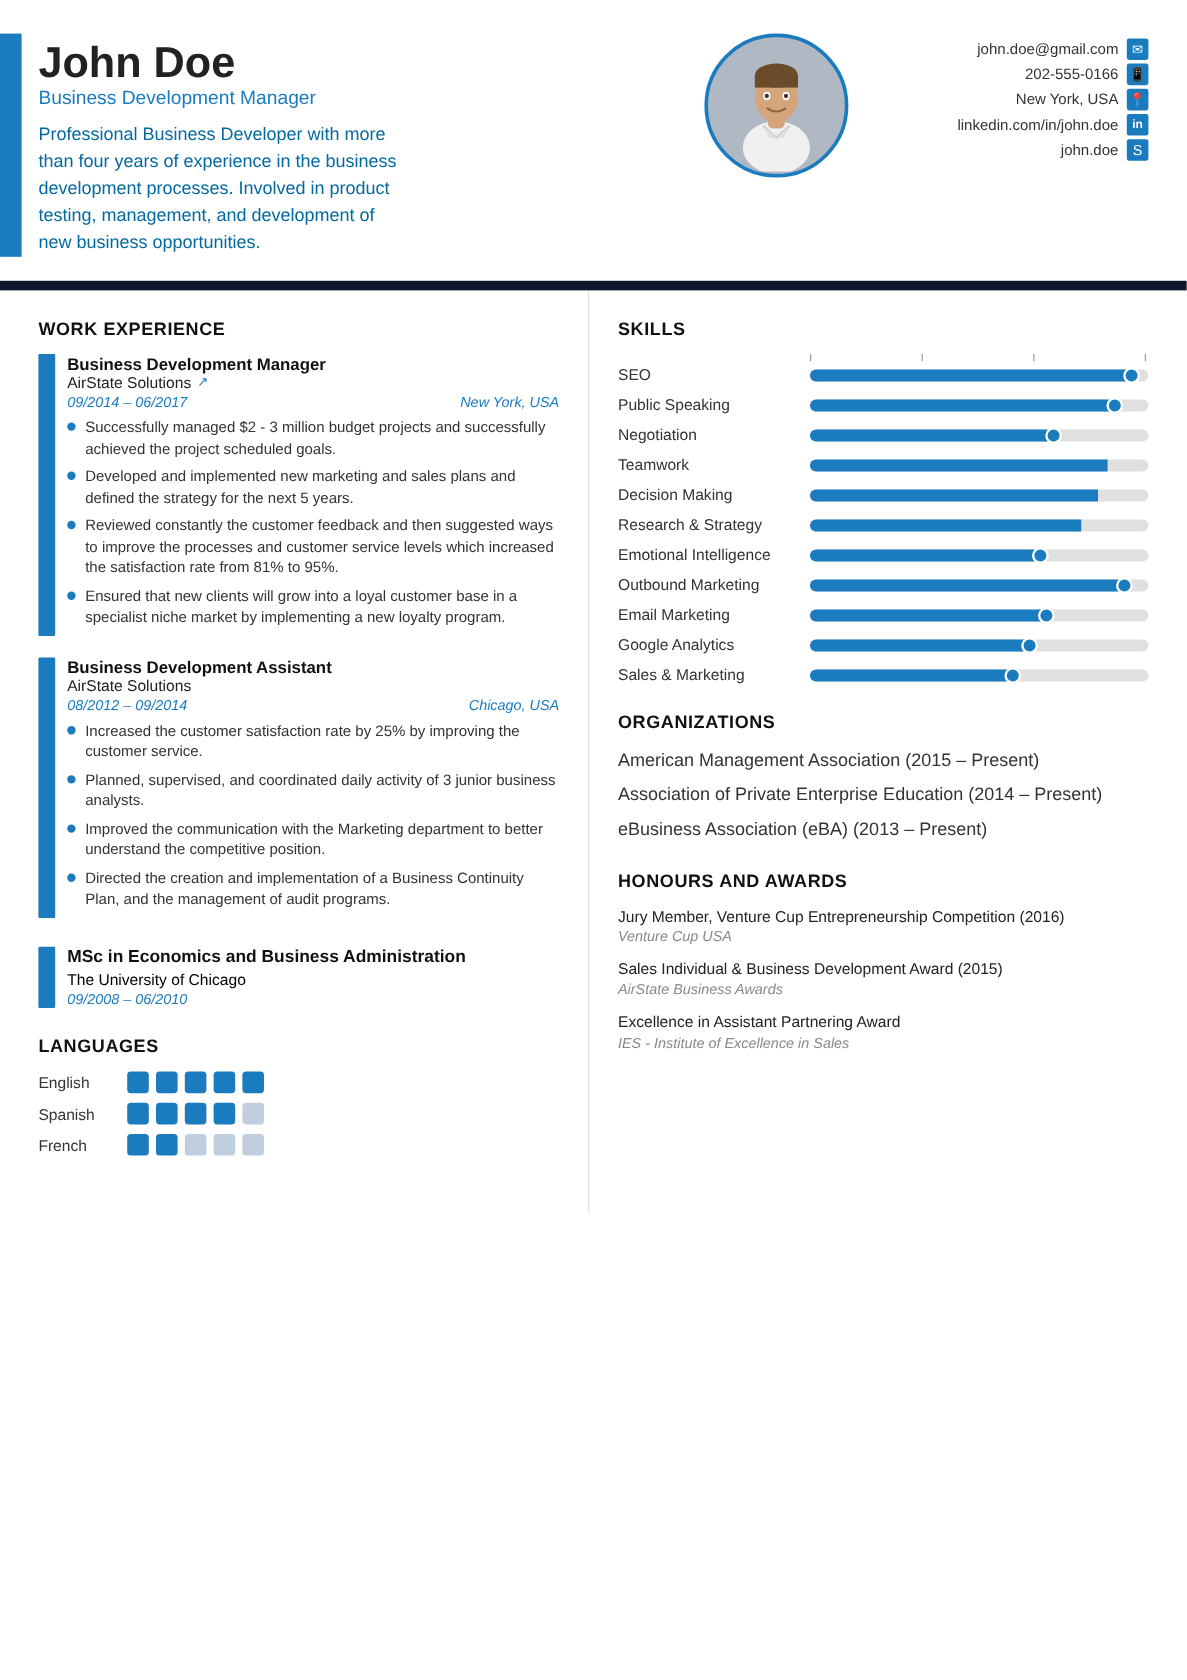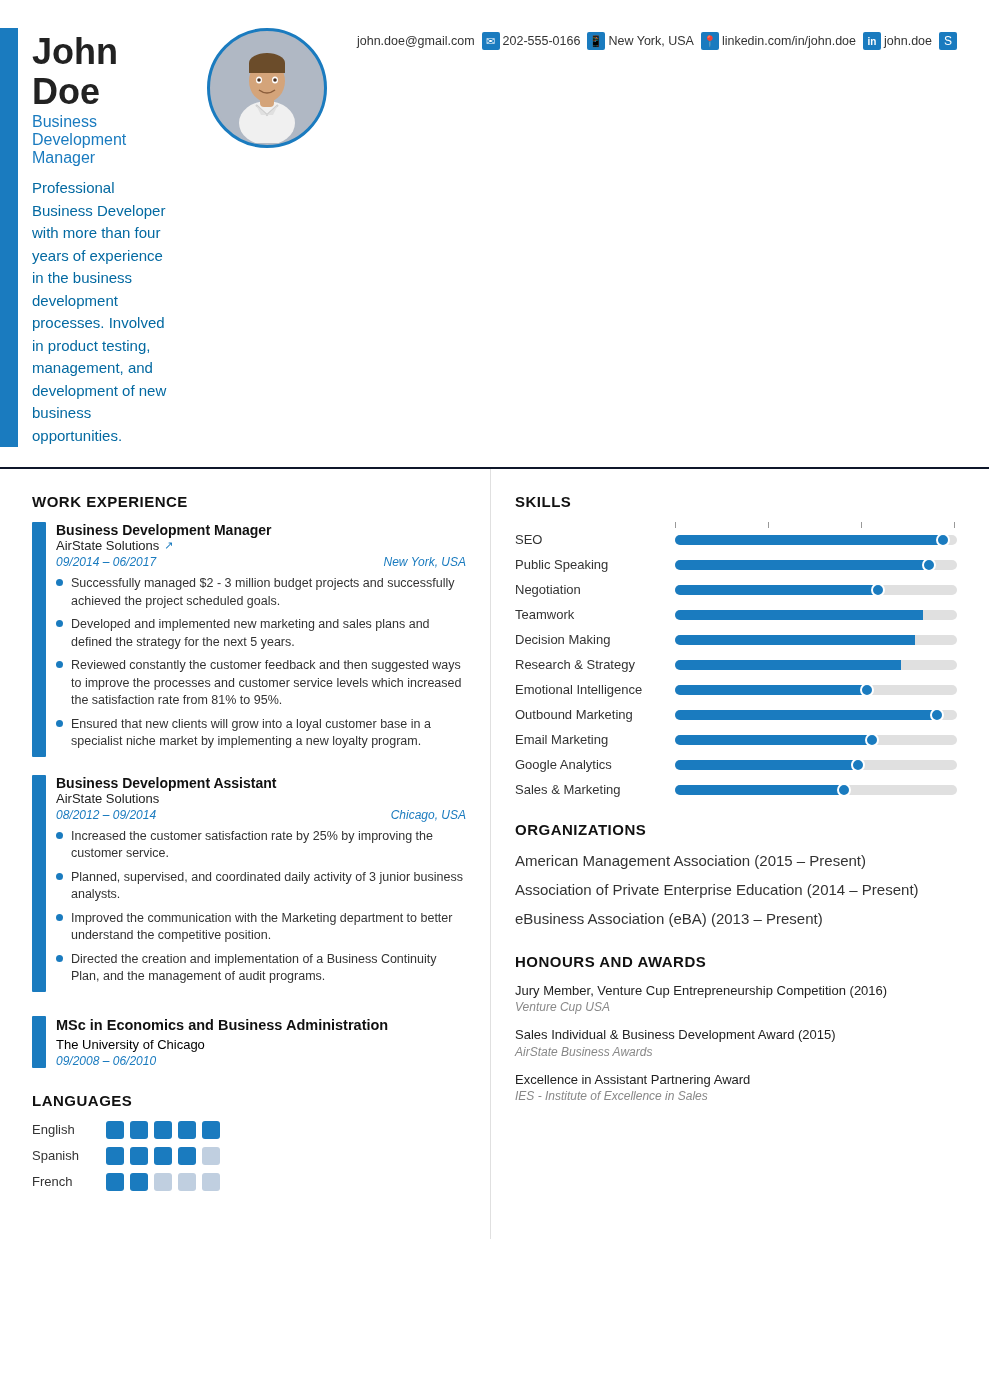--- a/index.html
+++ b/index.html
@@ -10,21 +10,21 @@
       font-size: 13px;
       width: 989px;
       min-height: 1400px;
     }
 
     
     .header {
       display: flex;
       align-items: flex-start;
       padding: 28px 32px 20px 0;
-      border-bottom: 2px solid #0f172a;
+      border-bottom: 8px solid #0f172a;
       position: relative;
     }
     .header-left-bar {
       width: 18px;
       background: #1a7bbf;
       align-self: stretch;
       margin-right: 14px;
       flex-shrink: 0;
     }
     .header-name-block {
@@ -66,21 +66,21 @@
       display: flex;
       align-items: center;
       justify-content: center;
     }
     .header-photo svg {
       width: 110px;
       height: 110px;
     }
     .header-contact {
       display: flex;
-      flex-direction: row;
+      flex-direction: column;
       align-items: flex-end;
       gap: 3px;
       padding-top: 4px;
       min-width: 220px;
       flex-shrink: 0;
     }
     .contact-item {
       display: flex;
       align-items: center;
       gap: 7px;

